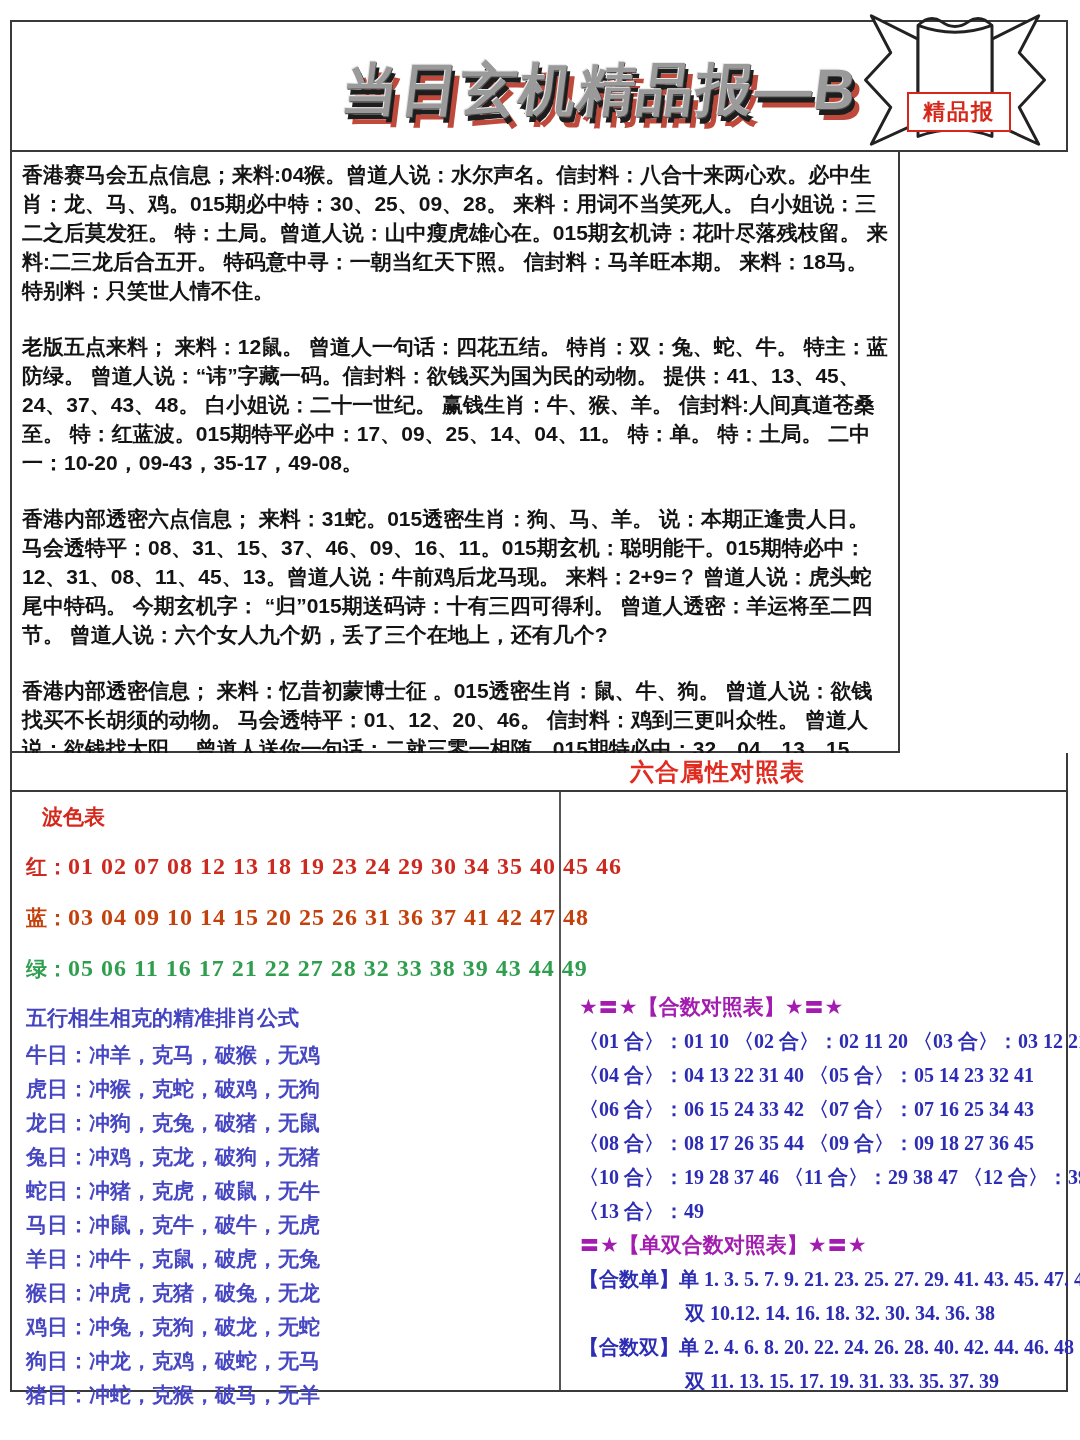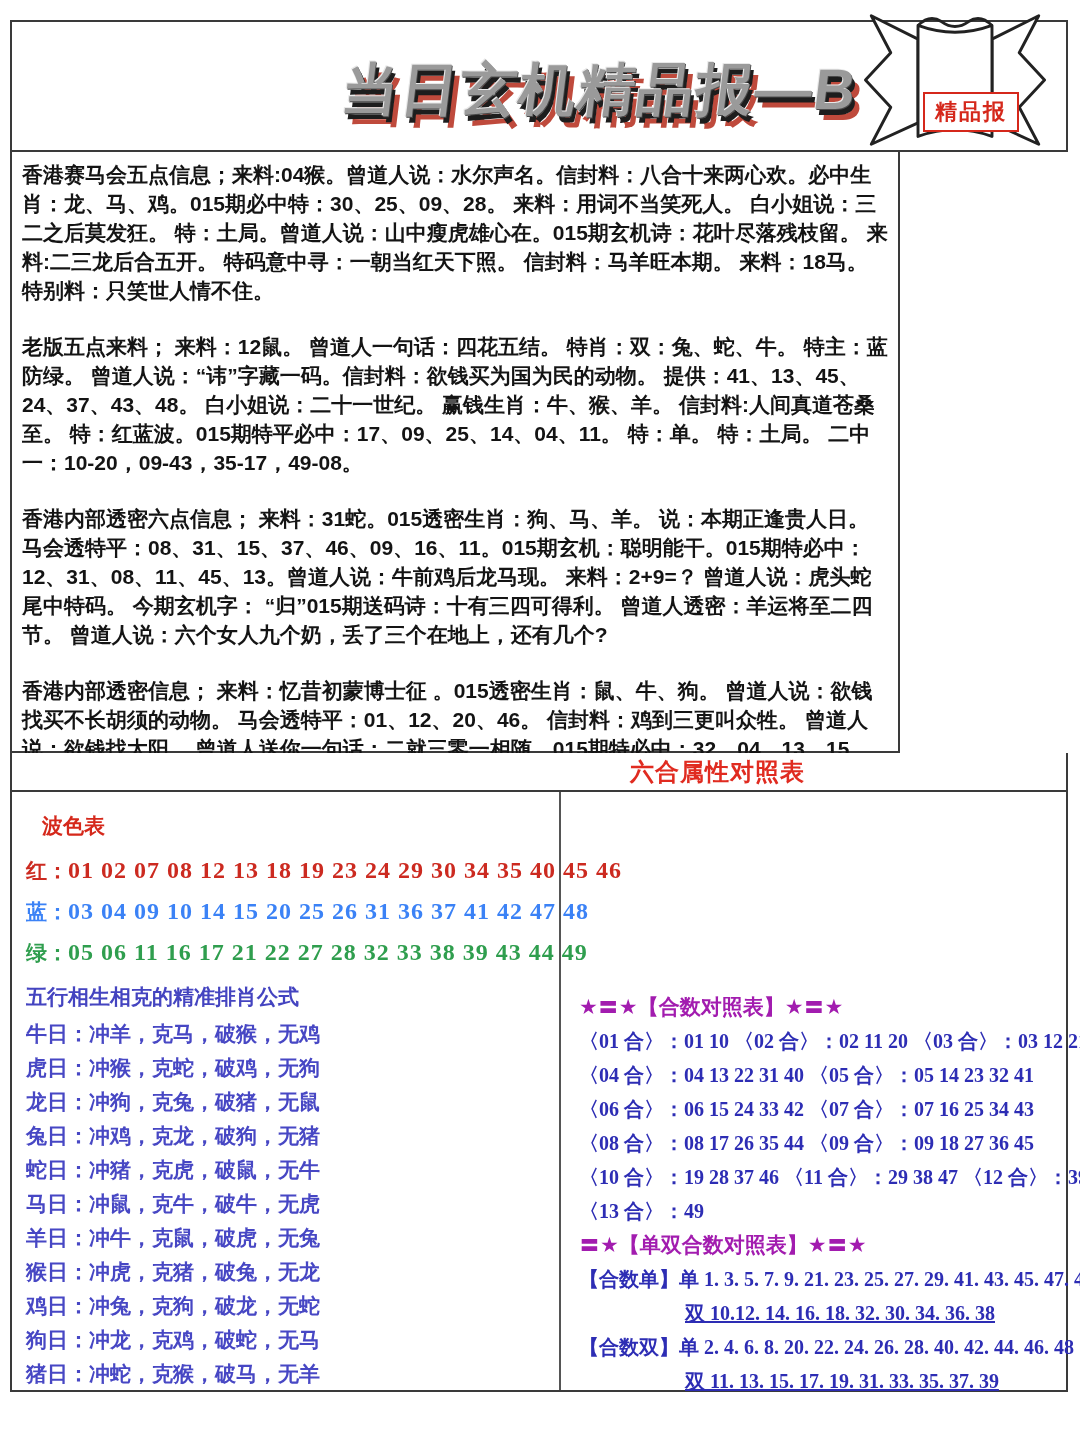--- a/index.html
+++ b/index.html
@@ -20,24 +20,23 @@
     font-size:57px; font-weight:bold; letter-spacing:2px;
   }
   .title3d span { position:absolute; left:0; top:0; transform:skewX(-7deg); }
   .t-red  { color:#bf4a3c; transform:skewX(-7deg) translate(9px,11px) !important; }
   .t-dark { color:#1d1d1d; transform:skewX(-7deg) translate(4px,6px) !important; }
   .t-face { color:#9a9a9a; text-shadow:-1px -1px 0 #e8e8e8, 1px 1px 0 #4a4a4a; }
 
   .banner { position:absolute; left:855px; top:6px; width:200px; height:146px; }
   .banner svg { position:absolute; left:0; top:0; }
   .banner-label-box {
-    position:absolute; left:52px; top:86px; width:96px; height:40px;
+    position:absolute; left:52px; top:86px; width:104px; height:40px;
     border:2px solid #d5281b; display:flex; align-items:center; justify-content:center;
     background:#fff;
-    margin-left:16px;
   }
   .banner-label { color:#d5281b; font-size:22px; font-weight:bold; letter-spacing:2px; }
 
   
   .text-box {
     position:absolute; left:10px; top:152px; width:890px; height:601px;
     border:2px solid #3a3a3a; border-top:none; background:#fff;
     padding:8px 10px 0 10px;
   }
   .text-box p {
@@ -54,45 +53,45 @@
   .attr-header-title {
     margin-left:618px; color:#e02b20; font-size:24px; font-weight:bold; letter-spacing:1px;
   }
 
   .table-box {
     position:absolute; left:10px; top:792px; width:1058px; height:600px;
     border:2px solid #3a3a3a; border-top:none; background:#fff;
   }
   .col-left {
     position:absolute; left:0; top:0; width:549px; height:100%;
-    border-right:2px solid #555; padding:16px 6px 0 14px;
+    border-right:2px solid #555; padding:7px 6px 0 14px;
   }
   .col-right {
     position:absolute; left:551px; top:0; width:505px; height:100%;
     padding:198px 4px 0 16px;
   }
 
   .wave-title { color:#d5281b; font-size:21px; font-weight:bold; margin:4px 0 10px 16px; }
-  .wave-row { font-size:21px; font-weight:bold; line-height:40px; white-space:nowrap;text-align:right; }
+  .wave-row { font-size:21px; font-weight:bold; line-height:50px; white-space:nowrap;text-align:right; }
   .wave-row .nums { font-family:"Liberation Serif","DejaVu Serif",serif; font-size:24px; letter-spacing:1px; }
   .c-red   { color:#cc2a20; }
-  .c-blue  { color:#3b82f6; }
+  .c-blue  { color:#c2410c; }
   .c-green { color:#2f9e4e; }
 
   .formula-title { color:#4444c0; font-size:21px; font-weight:bold; margin:10px 0 6px 0; }
   .zodiac-row { color:#4747c4; font-size:21px; font-weight:bold; line-height:34px; white-space:nowrap; }
 
   .hesu-header, .ds-header {
     color:#a21caf; font-size:21px; font-weight:bold; line-height:34px; white-space:nowrap;
   }
   .hesu-row, .ds-row {
     color:#2d2db4; font-size:20px; font-weight:bold; line-height:34px; white-space:nowrap;
     font-family:"Liberation Serif","DejaVu Serif",serif;
   }
-  .ds-row.indent { padding-left:106px;text-decoration:underline; }
+  .ds-row.indent { padding-left:106px; }
 </style>
 </head>
 <body>
 
 <div class="page">
 
   <div class="header-box">
     <div class="title3d">
       <span class="t-red">当日玄机精品报—B</span>
       <span class="t-dark">当日玄机精品报—B</span>

